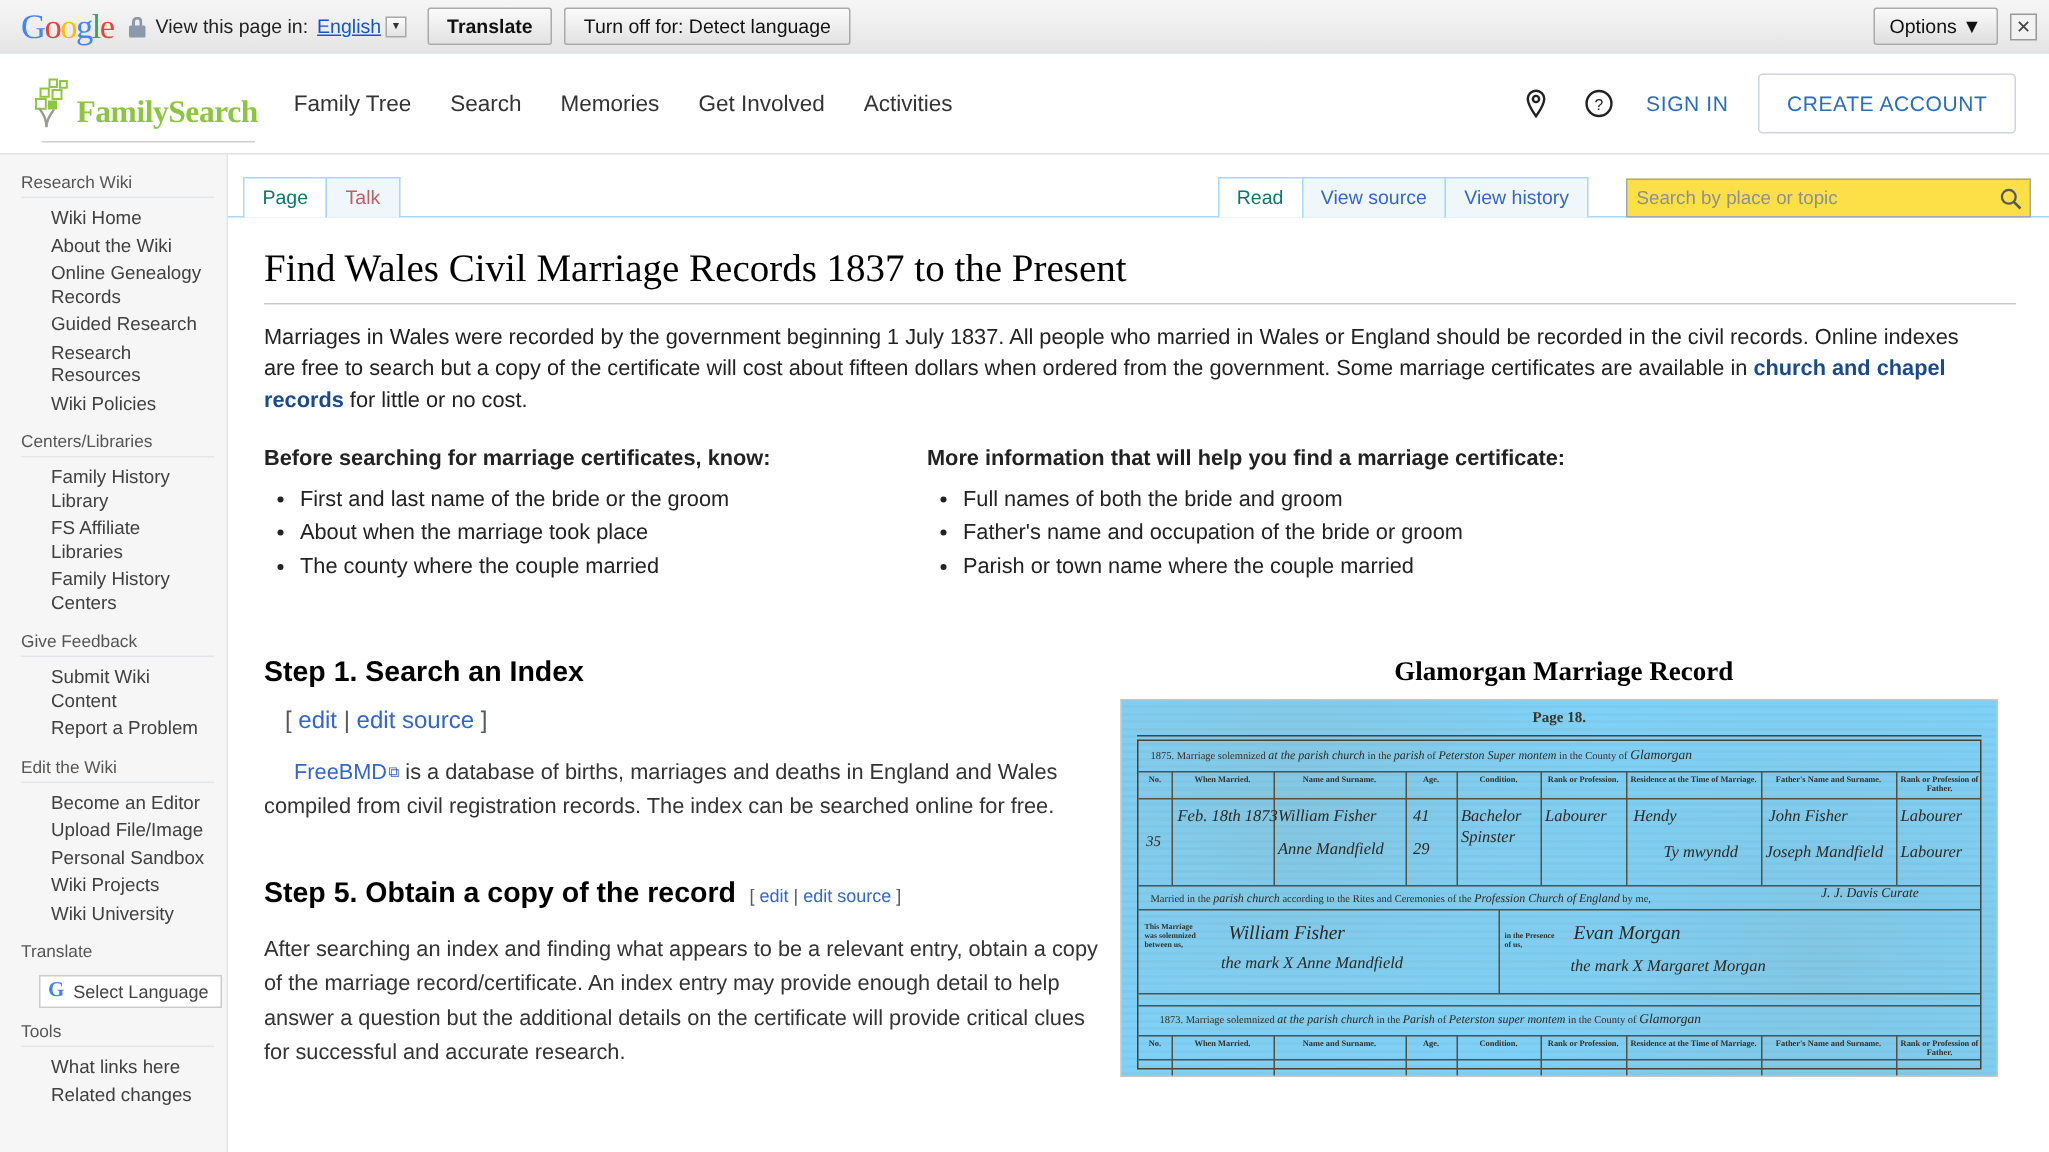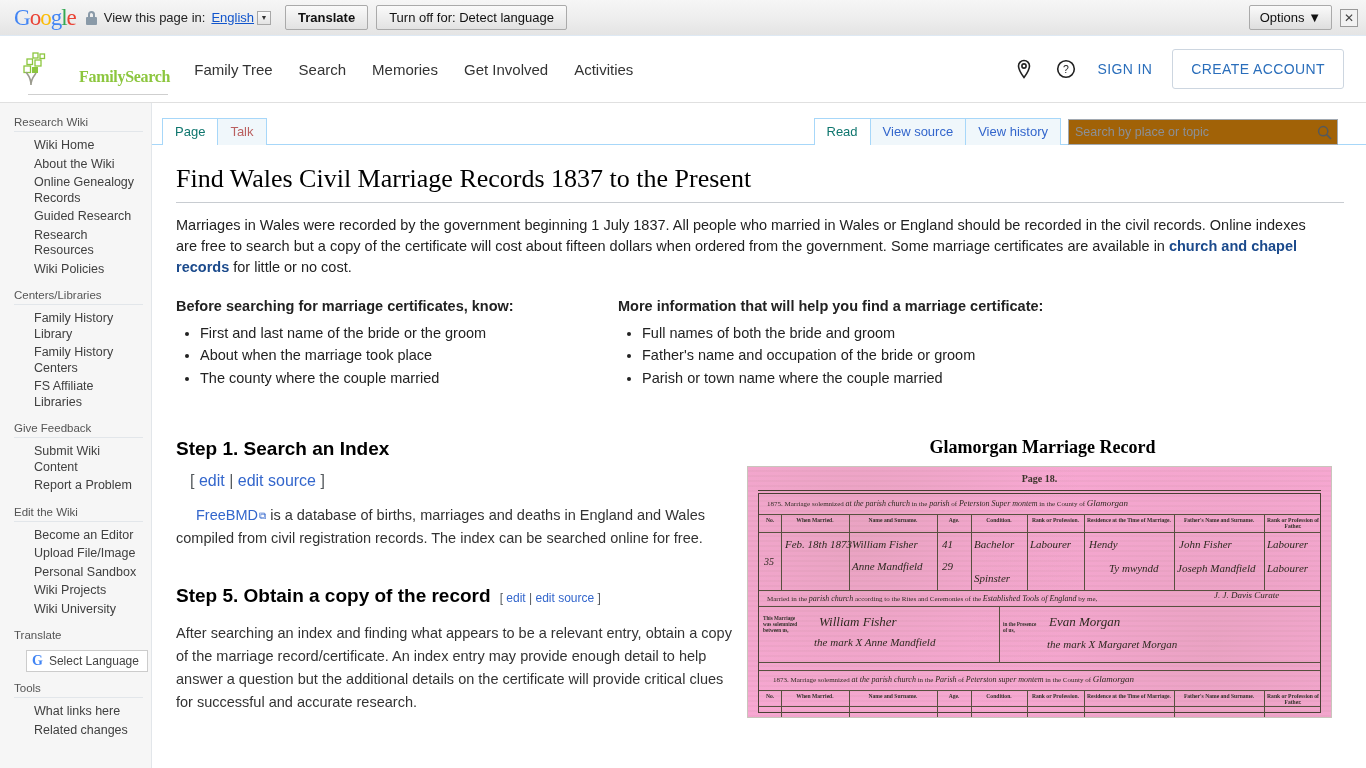--- a/index.html
+++ b/index.html
@@ -58,22 +58,22 @@
 
   
   #fs-header {
     height:67px; background:#fff; border-bottom:1px solid #e0e0e0;
     display:flex; align-items:center; padding:0 22px; position:relative;
   }
   #fs-logo { display:flex; align-items:flex-end; margin-right:18px; position:relative; padding-bottom:2px;}
   #fs-logo .tree { width:28px; height:34px; position:relative; margin-right:1px;}
   #fs-logo .tree svg { display:block; }
   #fs-logo .wordmark {
-    font-family:"Liberation Serif", serif; font-weight:bold; font-size:16px;
-    color:#8cc63e; letter-spacing:-0.3px; line-height:1;margin-left:28px;
+    font-family:"Liberation Serif", serif; font-weight:bold; font-size:21px;
+    color:#8cc63e; letter-spacing:-0.3px; line-height:1;
   }
   #fs-logo .underline { position:absolute; left:6px; right:2px; bottom:-8px; height:1px; background:#cfcfcf;}
   #fs-nav { display:flex; align-items:center; gap:26px; margin-left:6px; }
   #fs-nav a { color:#333; font-size:15px; text-decoration:none; cursor:pointer; }
   #fs-right { margin-left:auto; display:flex; align-items:center; gap:20px; }
   .hicon { width:22px; height:22px; cursor:pointer; }
   #sign-in { color:#2a6ebb; font-size:14px; letter-spacing:.4px; cursor:pointer; }
   #create-account {
     color:#2a6ebb; font-size:14px; letter-spacing:.4px; cursor:pointer;
     border:1px solid #cdd6e0; border-radius:3px; padding:11px 18px; background:#fff; white-space:nowrap;
@@ -98,24 +98,24 @@
   
   #content-wrap { flex:1; min-width:0; padding:14px 0 0 0; position:relative; }
   #tabbar { display:flex; align-items:flex-end; border-bottom:1px solid #a7d7f9; padding-left:10px; height:28px; position:relative;}
   .tab {
     font-size:13px; padding:5px 12px 5px 12px; line-height:16px; cursor:pointer;
     border:1px solid #a7d7f9; border-bottom:none; background:#f0f7fb; color:#36c;
     margin-right:-1px; position:relative; top:1px;
   }
   .tab.active { background:#fff; color:#0f766e; border-color:#a7d7f9; }
   .tab.redlink { color:#ba6060; }
-  #tabbar-right { margin-left:auto; display:flex; align-items:flex-end; padding-right:28px; }
+  #tabbar-right { margin-left:auto; display:flex; align-items:flex-end; padding-right:12px; }
   #search-box {
-    display:flex; align-items:center; border:1px solid #a2a9b1; background:#a16207;
-    height:26px; width:270px; margin-left:8px; position:relative; top:1px;
+    display:flex; align-items:center; border:1px solid #a2a9b1; background:#fde047;
+    height:26px; width:270px; margin-left:26px; position:relative; top:1px;
   }
   #search-box input {
     border:none; outline:none; flex:1; font-size:12.5px; color:#222;
     padding:0 6px; font-family:"Liberation Sans", sans-serif; background:transparent;
   }
   #search-box input::placeholder { color:#8b9097; }
   #search-btn { width:26px; height:24px; display:flex; align-items:center; justify-content:center; cursor:pointer; }
 
   #body-area { padding:18px 22px 0 24px; }
   h1#page-title {
@@ -149,21 +149,21 @@
   .step2-wrap { margin-top:34px; }
 
   
   .fig { margin-left:4px; flex:1; }
   .fig-caption {
     text-align:center; font-family:"Liberation Serif", serif; font-weight:bold;
     font-size:18px; color:#000; margin-bottom:8px;
   }
   .fig-img {
     width:585px; height:252px; margin-left:6px;
-    border:1px solid #c9c5bc; background:#f9a8d4; overflow:hidden; position:relative;
+    border:1px solid #c9c5bc; background:#7dd3fc; overflow:hidden; position:relative;
     font-family:"Liberation Serif", serif;
   }
   .doc-noise{position:absolute;inset:0;background:
      repeating-linear-gradient(0deg, rgba(120,105,80,.05) 0 2px, rgba(255,255,255,0) 2px 5px),
      radial-gradient(circle at 20% 30%, rgba(160,140,110,.18), transparent 45%),
      radial-gradient(circle at 80% 70%, rgba(150,130,100,.15), transparent 50%);}
   .doc-pagehdr{position:absolute;top:6px;left:10px;right:10px;height:18px;border-bottom:1.5px solid #4a4034;
      text-align:center;font-size:10px;color:#3a332a;font-weight:bold;}
   .doc-tbl{position:absolute;left:10px;right:10px;top:26px;bottom:4px;border:1.5px solid #4a4034;}
   .doc-line{position:absolute;left:0;right:0;border-top:1px solid #58503f;}
@@ -260,24 +260,24 @@
           <a>Wiki Policies</a>
         </li>
     </ul>
 
     <div class="sb-group-title">Centers/Libraries</div>
     <ul class="sb-list">
       <li>
           <a>Family History Library</a>
         </li>
       <li>
+          <a>FS Affiliate Libraries</a>
+        </li>
+      <li>
           <a>Family History Centers</a>
-        </li>
-      <li>
-          <a>FS Affiliate Libraries</a>
         </li>
     </ul>
 
     <div class="sb-group-title">Give Feedback</div>
     <ul class="sb-list">
       <li>
           <a>Submit Wiki Content</a>
         </li>
       <li>
           <a>Report a Problem</a>
@@ -432,34 +432,34 @@
               <div class="pr" style="position:absolute;top:23px;left:415px;width:90px;">Father's Name and Surname.</div>
               <div class="pr" style="position:absolute;top:23px;left:505px;width:58px;">Rank or Profession of Father.</div>
 
               <div class="hw" style="position:absolute;top:62px;left:5px;font-size:10px;">35</div>
               <div class="hw" style="position:absolute;top:44px;left:26px;">Feb. 18th 1873</div>
               <div class="hw" style="position:absolute;top:44px;left:93px;">William Fisher</div>
               <div class="hw" style="position:absolute;top:66px;left:93px;">Anne Mandfield</div>
               <div class="hw" style="position:absolute;top:44px;left:183px;">41</div>
               <div class="hw" style="position:absolute;top:66px;left:183px;">29</div>
               <div class="hw" style="position:absolute;top:44px;left:215px;">Bachelor</div>
-              <div class="hw" style="position:absolute;top:78px;left:215px;">Spinster</div>
+              <div class="hw" style="position:absolute;top:58px;left:215px;">Spinster</div>
               <div class="hw" style="position:absolute;top:44px;left:271px;">Labourer</div>
               <div class="hw" style="position:absolute;top:44px;left:330px;">Hendy</div>
               <div class="hw" style="position:absolute;top:68px;left:350px;">Ty mwyndd</div>
               <div class="hw" style="position:absolute;top:44px;left:420px;">John Fisher</div>
               <div class="hw" style="position:absolute;top:68px;left:418px;">Joseph Mandfield</div>
               <div class="hw" style="position:absolute;top:44px;left:508px;">Labourer</div>
               <div class="hw" style="position:absolute;top:68px;left:508px;">Labourer</div>
 
               <div class="solemn" style="top:100px;left:8px;">
                 <span>Married in the</span>
                 <span class="hw" style="font-size:8px">parish church</span>
                 <span>according to the Rites and Ceremonies of the</span>
-                <span class="hw" style="font-size:8px">Established Tools of England</span>
+                <span class="hw" style="font-size:8px">Profession Church of England</span>
                 <span>by me,</span>
               </div>
               <div class="hw" style="position:absolute;top:96px;left:455px;font-size:9px;">J. J. Davis Curate</div>
 
               <div class="pr" style="position:absolute;top:122px;left:4px;width:40px;text-align:left;font-size:5.2px;">This Marriage was solemnized between us,</div>
               <div class="hw" style="position:absolute;top:120px;left:60px;font-size:13px;">William Fisher</div>
               <div class="hw" style="position:absolute;top:142px;left:55px;font-size:11px;">the mark X Anne Mandfield</div>
               <div class="doc-vline" style="left:240px;top:112px;height:56px;"></div>
               <div class="pr" style="position:absolute;top:128px;left:244px;width:36px;text-align:left;font-size:5.2px;">in the Presence of us,</div>
               <div class="hw" style="position:absolute;top:120px;left:290px;font-size:13px;">Evan Morgan</div>

